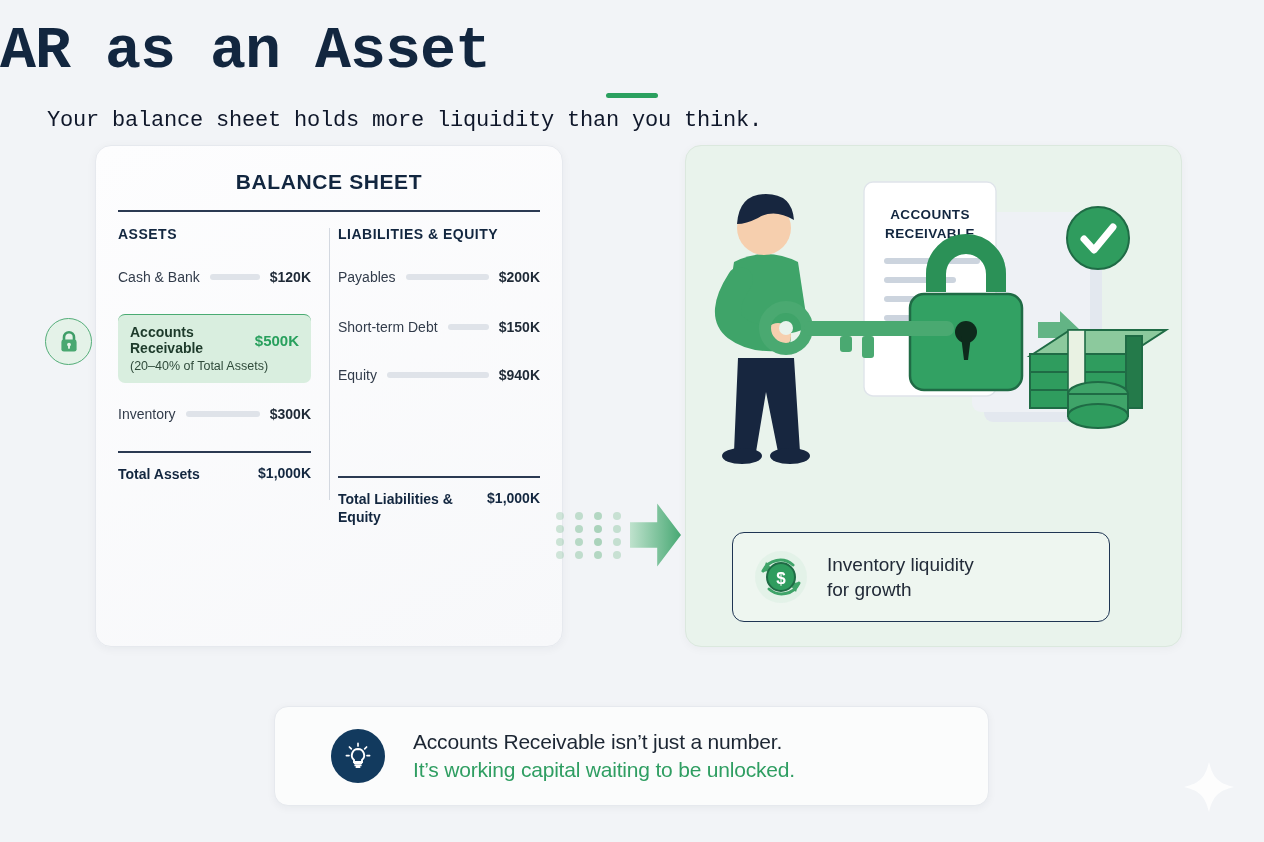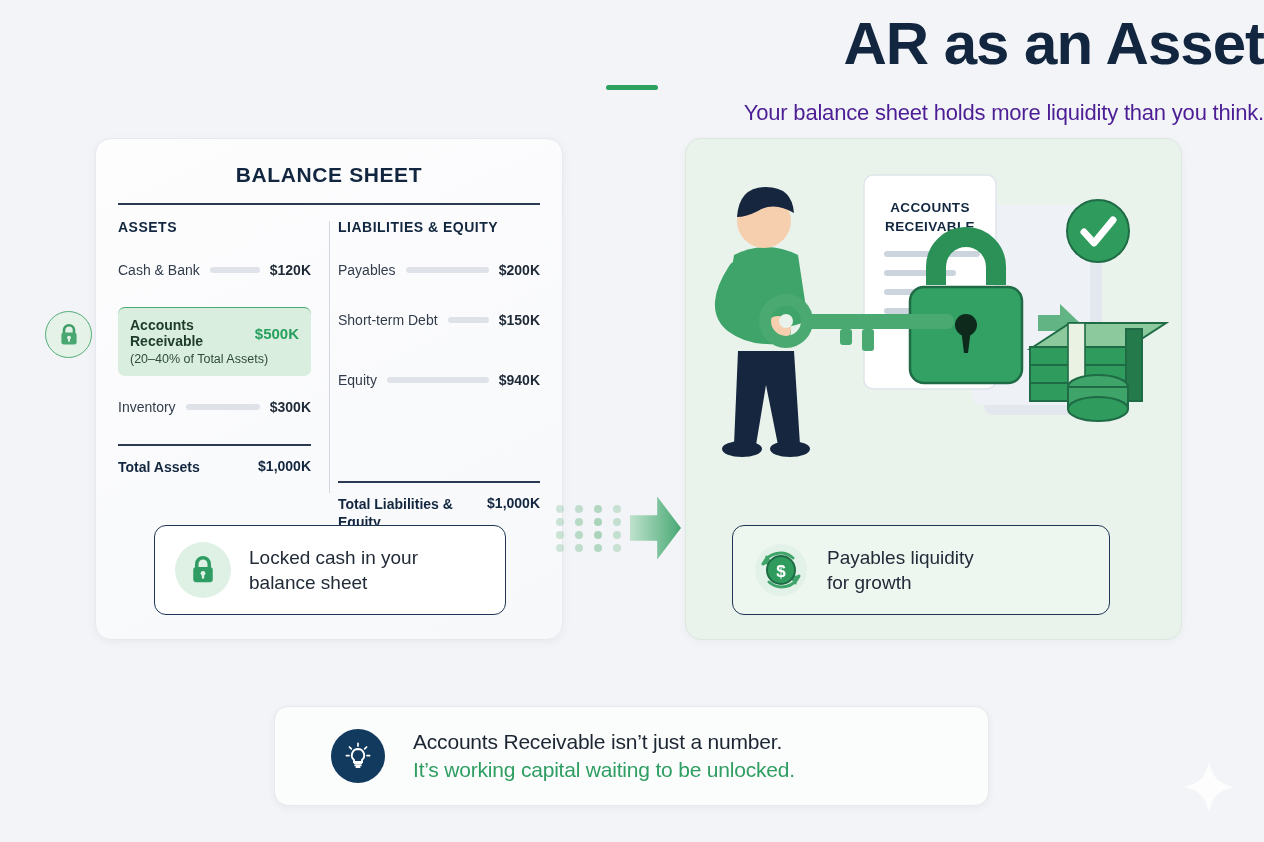--- a/index.html
+++ b/index.html
@@ -8,37 +8,38 @@
   body {
     width: 1264px;
     height: 842px;
     background: #f2f4f7;
     font-family: "Liberation Sans", sans-serif;
     position: relative;
     overflow: hidden;
   }
 
   
-  .header { text-align: right; padding-top: 10px; }
+  .header { text-align: left; padding-top: 18px; font-family: Liberation Mono, monospace; }
   .title {
     font-size: 60px;
     font-weight: bold;
     color: #12263f;
     letter-spacing: -1px;
     line-height: 1.12;
   }
   .accent-rule {
     width: 52px; height: 5px; border-radius: 3px;
     background: #2ba05f;
     margin: 8px auto 10px auto;
   }
   .subtitle {
     font-size: 22px;
-    color: #4c1d95;
+    color: #0f172a;
     letter-spacing: -0.2px;
+    margin-left: 47px;
   }
 
   
   .stage { position: relative; width: 1264px; height: 520px; margin-top: 12px; }
 
   .panel-left {
     position: absolute; left: 95px; top: 0;
     width: 468px; height: 502px;
     background: linear-gradient(155deg,#fdfdfe 0%, #f7f8fa 100%);
     border: 1px solid #e6e9ee;
@@ -235,21 +236,21 @@
 
       <div class="col col-right">
         <div class="col-head">LIABILITIES &amp; EQUITY</div>
 
         <div class="row">
           <span class="row-label">Payables</span>
           <span class="row-bar"></span>
           <span class="row-val">$200K</span>
         </div>
 
-        <div class="row" style="margin-bottom:34px">
+        <div class="row" style="margin-bottom:22px">
           <span class="row-label">Short-term Debt</span>
           <span class="row-bar"></span>
           <span class="row-val">$150K</span>
         </div>
 
         <div class="row">
           <span class="row-label">Equity</span>
           <span class="row-bar"></span>
           <span class="row-val">$940K</span>
         </div>
@@ -257,34 +258,20 @@
         <div class="spacer-left"></div>
 
         <div class="total-rule"></div>
         <div class="total-row">
           <span class="total-label" style="max-width:120px">Total Liabilities &amp; Equity</span>
           <span class="total-val">$1,000K</span>
         </div>
       </div>
     </div>
 
-    <div class="callout callout-left">
-      <div class="lock-circle">
-        <svg width="28" height="30" viewBox="0 0 22 24">
-          <path d="M6 10V7.2a5 5 0 0 1 10 0V10" fill="none" stroke="#2f9c63" stroke-width="2.8"></path>
-          <rect x="3.2" y="9.6" width="15.6" height="12.2" rx="2.4" fill="#2f9c63"></rect>
-          <circle cx="11" cy="14.6" r="1.9" fill="#dff0e5"></circle>
-          <rect x="10.05" y="14.8" width="1.9" height="4.2" rx=".9" fill="#dff0e5"></rect>
-        </svg>
-      </div>
-      <div class="callout-text">
-        <div>Locked cash in your</div>
-        <div>balance sheet</div>
-      </div>
-    </div>
   </div>
 
   <div class="connector">
     <div class="dotgrid">
       <i style="opacity:.45"></i>
         <i style="opacity:.6"></i>
         <i style="opacity:.75"></i>
         <i style="opacity:.5"></i>
       <i style="opacity:.5"></i>
         <i style="opacity:.7"></i>
@@ -379,21 +366,21 @@
           <circle cx="28" cy="28" r="26" fill="#dff0e5" opacity=".75"></circle>
           <path d="M10 22 a19 19 0 0 1 30 -6" fill="none" stroke="#3fa469" stroke-width="3" stroke-linecap="round"></path>
           <path d="M13 13 l-3 10 l10 -2z" fill="#3fa469"></path>
           <path d="M46 34 a19 19 0 0 1 -30 6" fill="none" stroke="#3fa469" stroke-width="3" stroke-linecap="round"></path>
           <path d="M43 43 l3 -10 l-10 2z" fill="#3fa469"></path>
           <circle cx="28" cy="28" r="14" fill="#2f9c5e" stroke="#1f6b45" stroke-width="2"></circle>
           <text x="28" y="35" font-family="Liberation Sans, sans-serif" font-size="17" font-weight="bold" fill="#ffffff" text-anchor="middle">$</text>
         </svg>
       </div>
       <div class="callout-text">
-        <div>Payables liquidity</div>
+        <div>Inventory liquidity</div>
         <div>for growth</div>
       </div>
     </div>
   </div>
 </div>
 
 <div class="banner">
   <div class="bulb-circle">
     <svg width="30" height="30" viewBox="0 0 30 30">
       <path d="M15 8 a6.2 6.2 0 0 1 4 10.9 v2.1 h-8 v-2.1 A6.2 6.2 0 0 1 15 8z" fill="none" stroke="#ffffff" stroke-width="1.9"></path>

